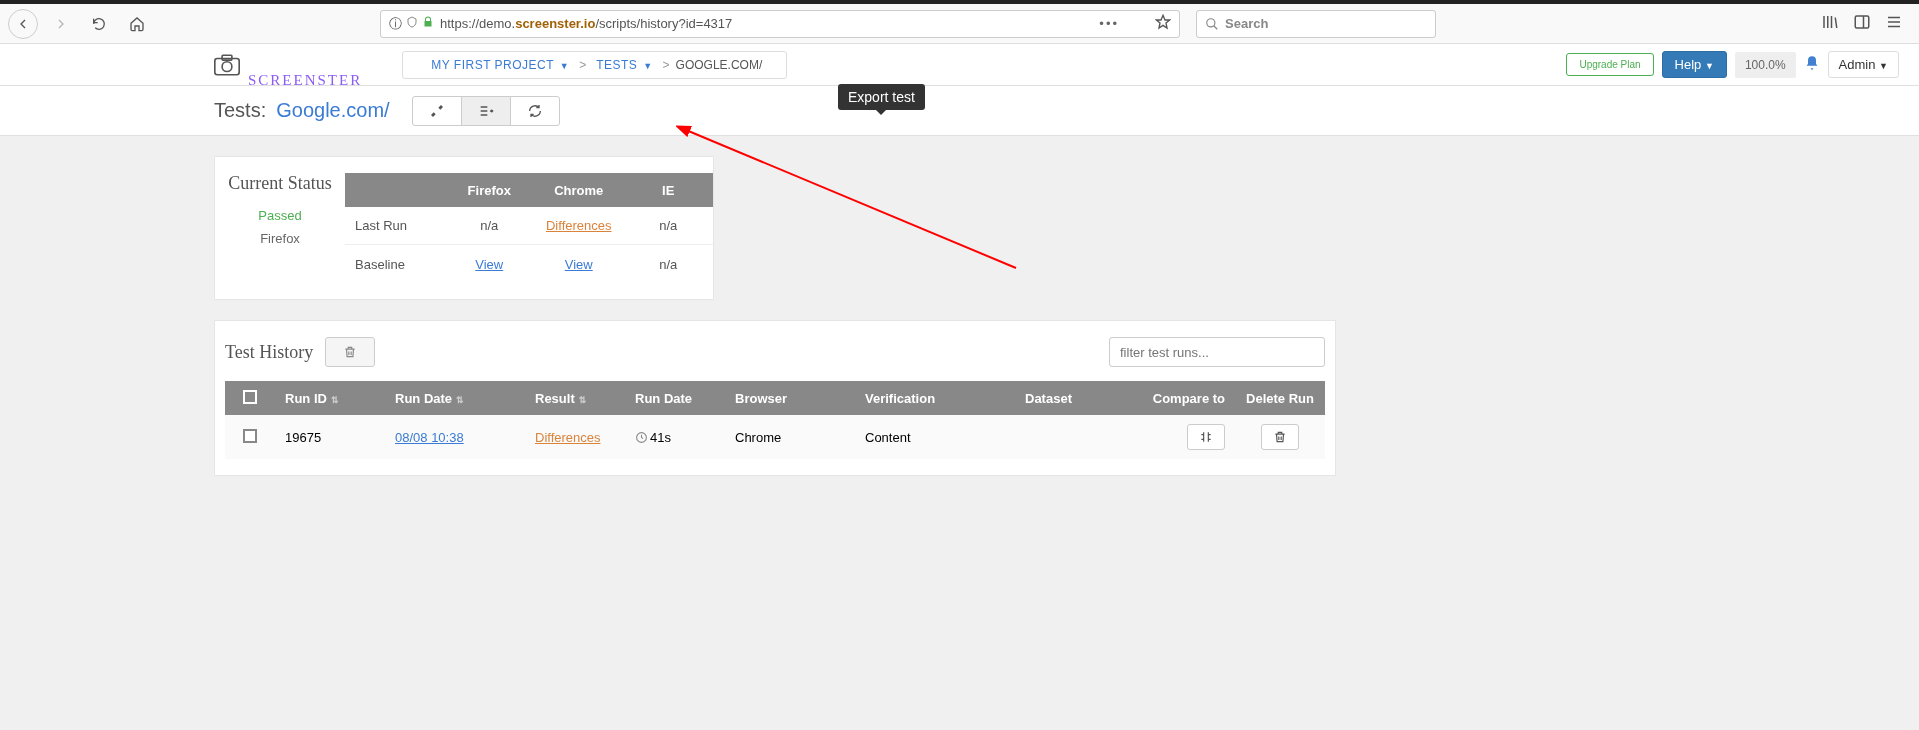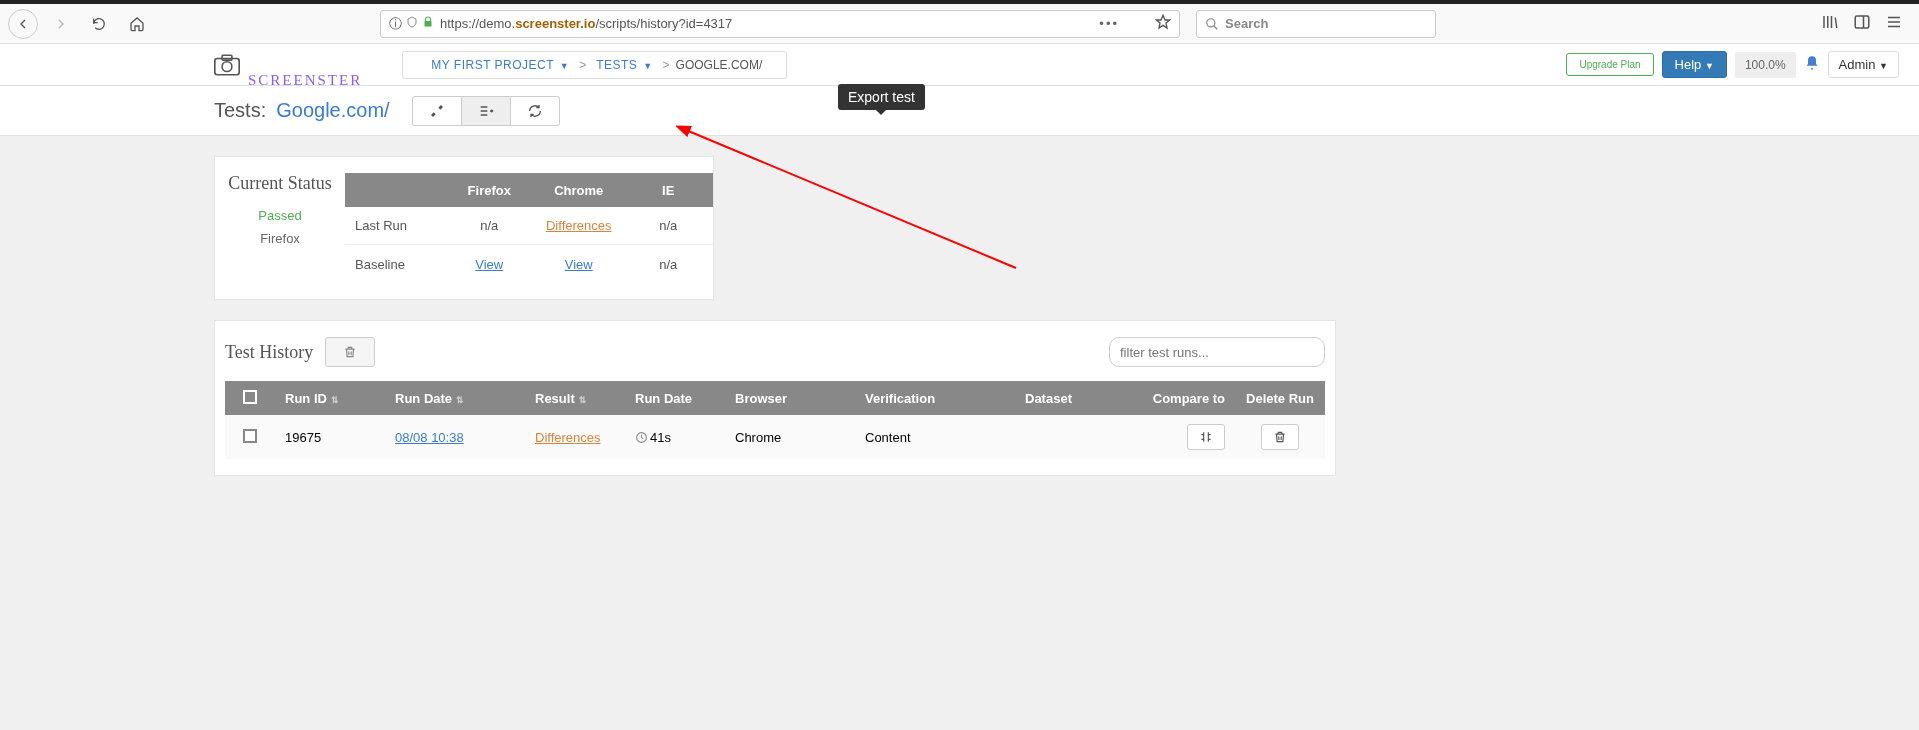--- a/index.html
+++ b/index.html
@@ -72,21 +72,21 @@
 .st-cell { flex: 1; text-align: center; font-size: 13px; color: #555; }
 .st-cell.label { text-align: left; padding-left: 10px; }
 .st-header .st-cell { color: #fff; font-weight: bold; }
 .link-orange { color: #d9833b; text-decoration: underline; cursor: pointer; }
 .link-blue { color: #3a7bd5; text-decoration: underline; cursor: pointer; }
 
 .history-panel { width: 1122px; padding: 16px 10px; }
 .history-header { display: flex; align-items: center; margin-bottom: 14px; }
 .history-header h3 { font-family: Georgia, serif; font-size: 18px; color: #555; font-weight: normal; margin-right: 12px; }
 .small-btn { width: 50px; height: 30px; border: 1px solid #ccc; background: #f5f5f5; border-radius: 3px; display: flex; align-items: center; justify-content: center; cursor: pointer; }
-.filter-input { margin-left: auto; width: 216px; height: 30px; border: 1px solid #ccc; border-radius: 10px; padding: 8px 10px; font-size: 13px; }
+.filter-input { margin-left: auto; width: 216px; height: 30px; border: 1px solid #ccc; border-radius: 3px; padding: 8px 10px; font-size: 13px; }
 
 .history-table { width: 100%; }
 .ht-header { background: #888; color: #fff; display: flex; height: 34px; align-items: center; font-size: 13px; font-weight: bold; }
 .ht-row { display: flex; height: 44px; align-items: center; font-size: 13px; background: #fafafa; }
 .ht-cell { padding: 0 10px; }
 .ht-check { width: 50px; text-align: center; }
 .ht-runid { width: 110px; }
 .ht-date { width: 140px; }
 .ht-result { width: 100px; }
 .ht-runtime { width: 100px; }

